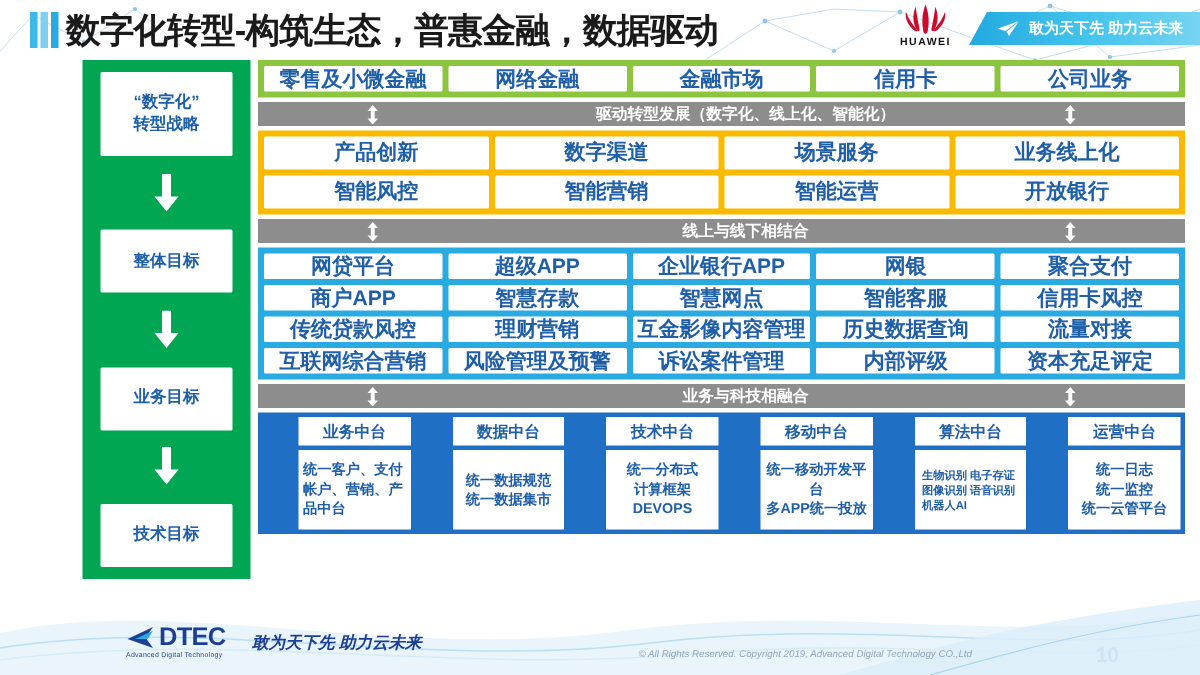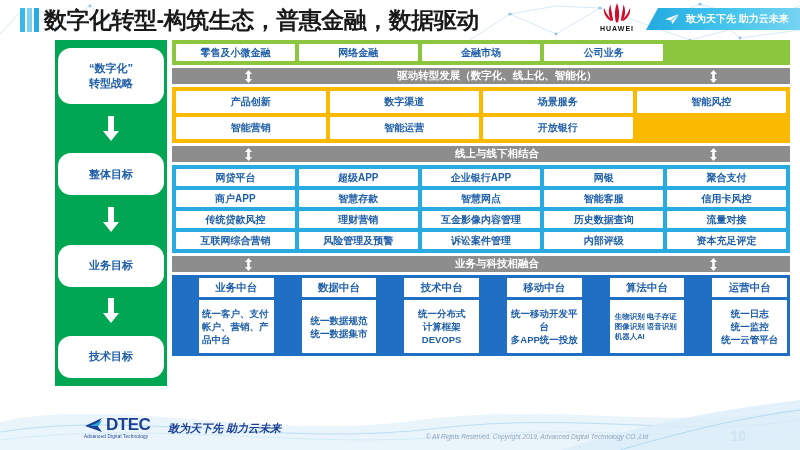--- a/index.html
+++ b/index.html
@@ -50,21 +50,21 @@
   
   .diagram { position: absolute; left: 0; top: 38px; width: 800px; height: 355px; }
 
   
   .rail {
     position: absolute; left: 55px; top: 2px; width: 112px; height: 346px;
     background: #00a651; padding: 8px 9px;
     display: flex; flex-direction: column; align-items: center;
   }
   .rail-box {
-    width: 106px; background: #ffffff; border-radius: 13px;
+    width: 88px; background: #ffffff; border-radius: 1px;
     display: flex; align-items: center; justify-content: center; text-align: center;
     color: #1f5fa8; font-size: 11px; font-weight: bold; line-height: 15px;
     padding: 6px 2px;
   }
   .rail-box.tall { height: 56px; }
   .rail-box.short { height: 42px; }
   .rail-arrow { flex: 1 1 auto; display: flex; align-items: center; justify-content: center; }
   .rail-arrow svg { display: block; }
 
   
@@ -83,21 +83,21 @@
 
   .panel { padding: 4px; }
   .panel-green { background: #8cc63e; }
   .panel-orange { background: #fbb900; }
   .panel-blue { background: #29abe2; }
   .panel-dblue { background: #1f6fc4; padding: 3px; }
 
   .grid { display: grid; gap: 4px; }
   .cell {
     background: #ffffff; display: flex; align-items: center; justify-content: center;
-    text-align: center; color: #1f5fa8; font-size: 10px; font-weight: bold;
+    text-align: center; color: #1f5fa8; font-size: 14px; font-weight: bold;
     border-radius: 1px; padding: 2px;
   }
   .panel-green .grid { grid-template-columns: repeat(5, 1fr); }
   .panel-green .cell { height: 17px; }
   .panel-orange .grid { grid-template-columns: repeat(4, 1fr); }
   .panel-orange .cell { height: 22px; }
   .panel-blue .grid { grid-template-columns: repeat(5, 1fr); }
   .panel-blue .cell { height: 17px; }
 
   
@@ -230,20 +230,23 @@
           <div class="cell">
             <span>零售及小微金融</span>
           </div>
           <div class="cell">
             <span>网络金融</span>
           </div>
           <div class="cell">
             <span>金融市场</span>
           </div>
           <div class="cell">
+            <span>信用卡</span>
+          </div>
+          <div class="cell">
             <span>公司业务</span>
           </div>
         </div>
     </div>
 
     <div class="band-gray">
       <svg class="dbl-arrow left" viewBox="0 0 9 13">
         <path d="M4.5 0 L8 4 H5.8 V9 H8 L4.5 13 L1 9 H3.2 V4 H1 Z" fill="#ffffff"></path>
       </svg>
       <span>驱动转型发展（数字化、线上化、智能化）</span>
@@ -255,20 +258,23 @@
     <div class="panel panel-orange">
       <div class="grid" id="grid-transformation">
           <div class="cell">
             <span>产品创新</span>
           </div>
           <div class="cell">
             <span>数字渠道</span>
           </div>
           <div class="cell">
             <span>场景服务</span>
+          </div>
+          <div class="cell">
+            <span>业务线上化</span>
           </div>
           <div class="cell">
             <span>智能风控</span>
           </div>
           <div class="cell">
             <span>智能营销</span>
           </div>
           <div class="cell">
             <span>智能运营</span>
           </div>

